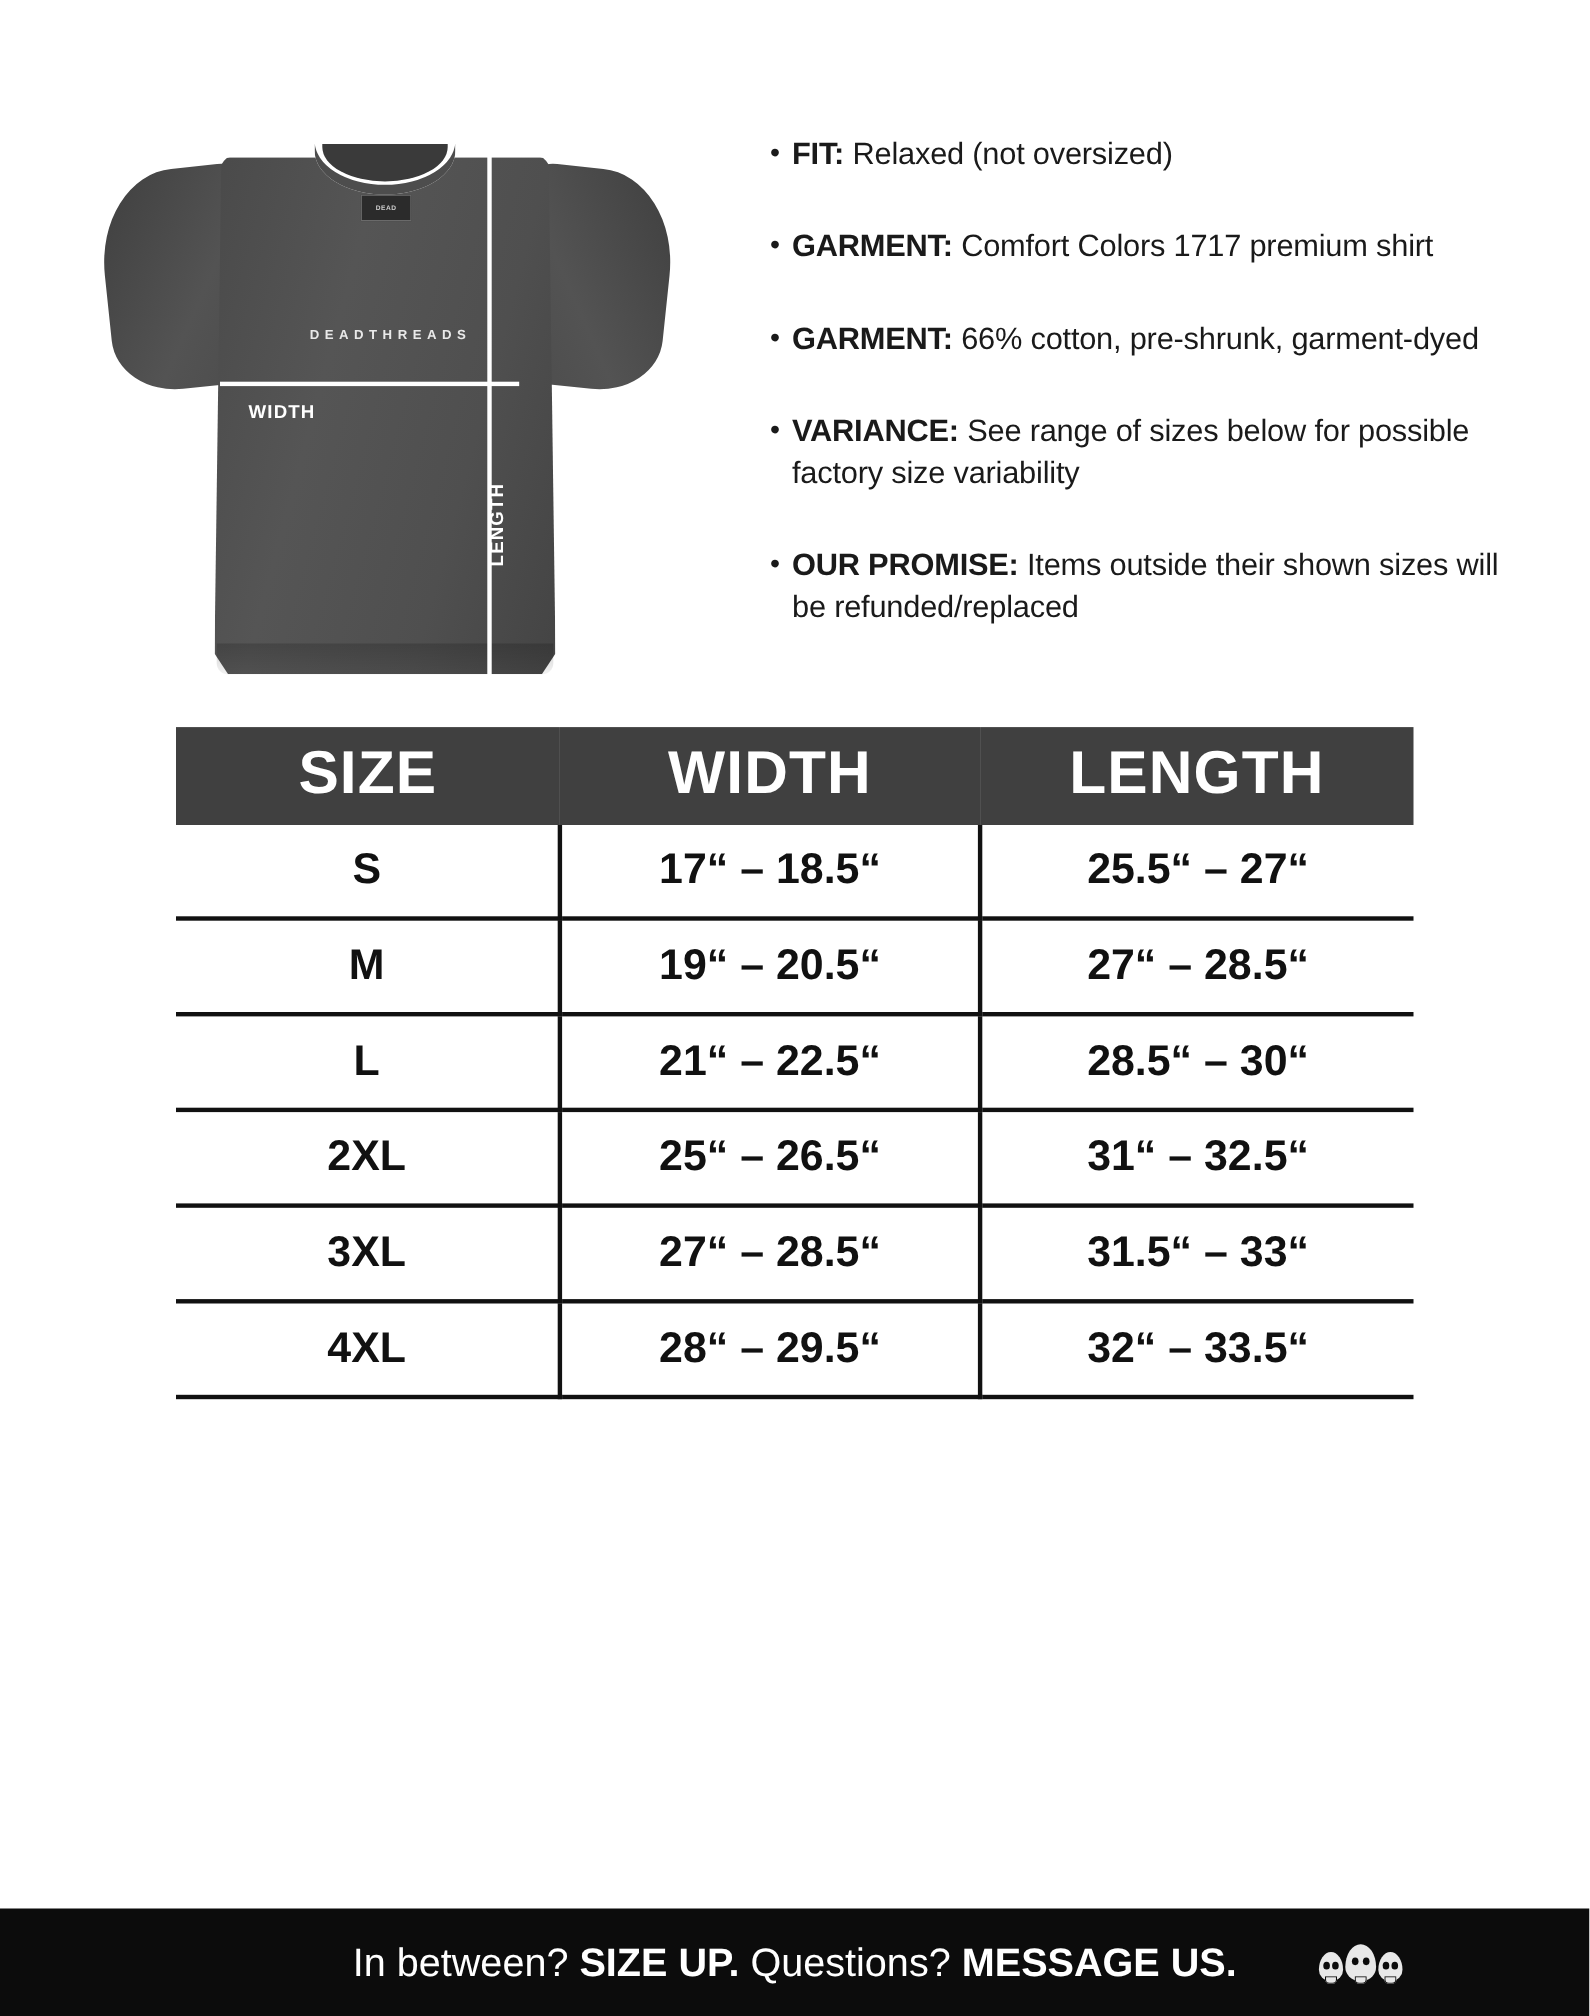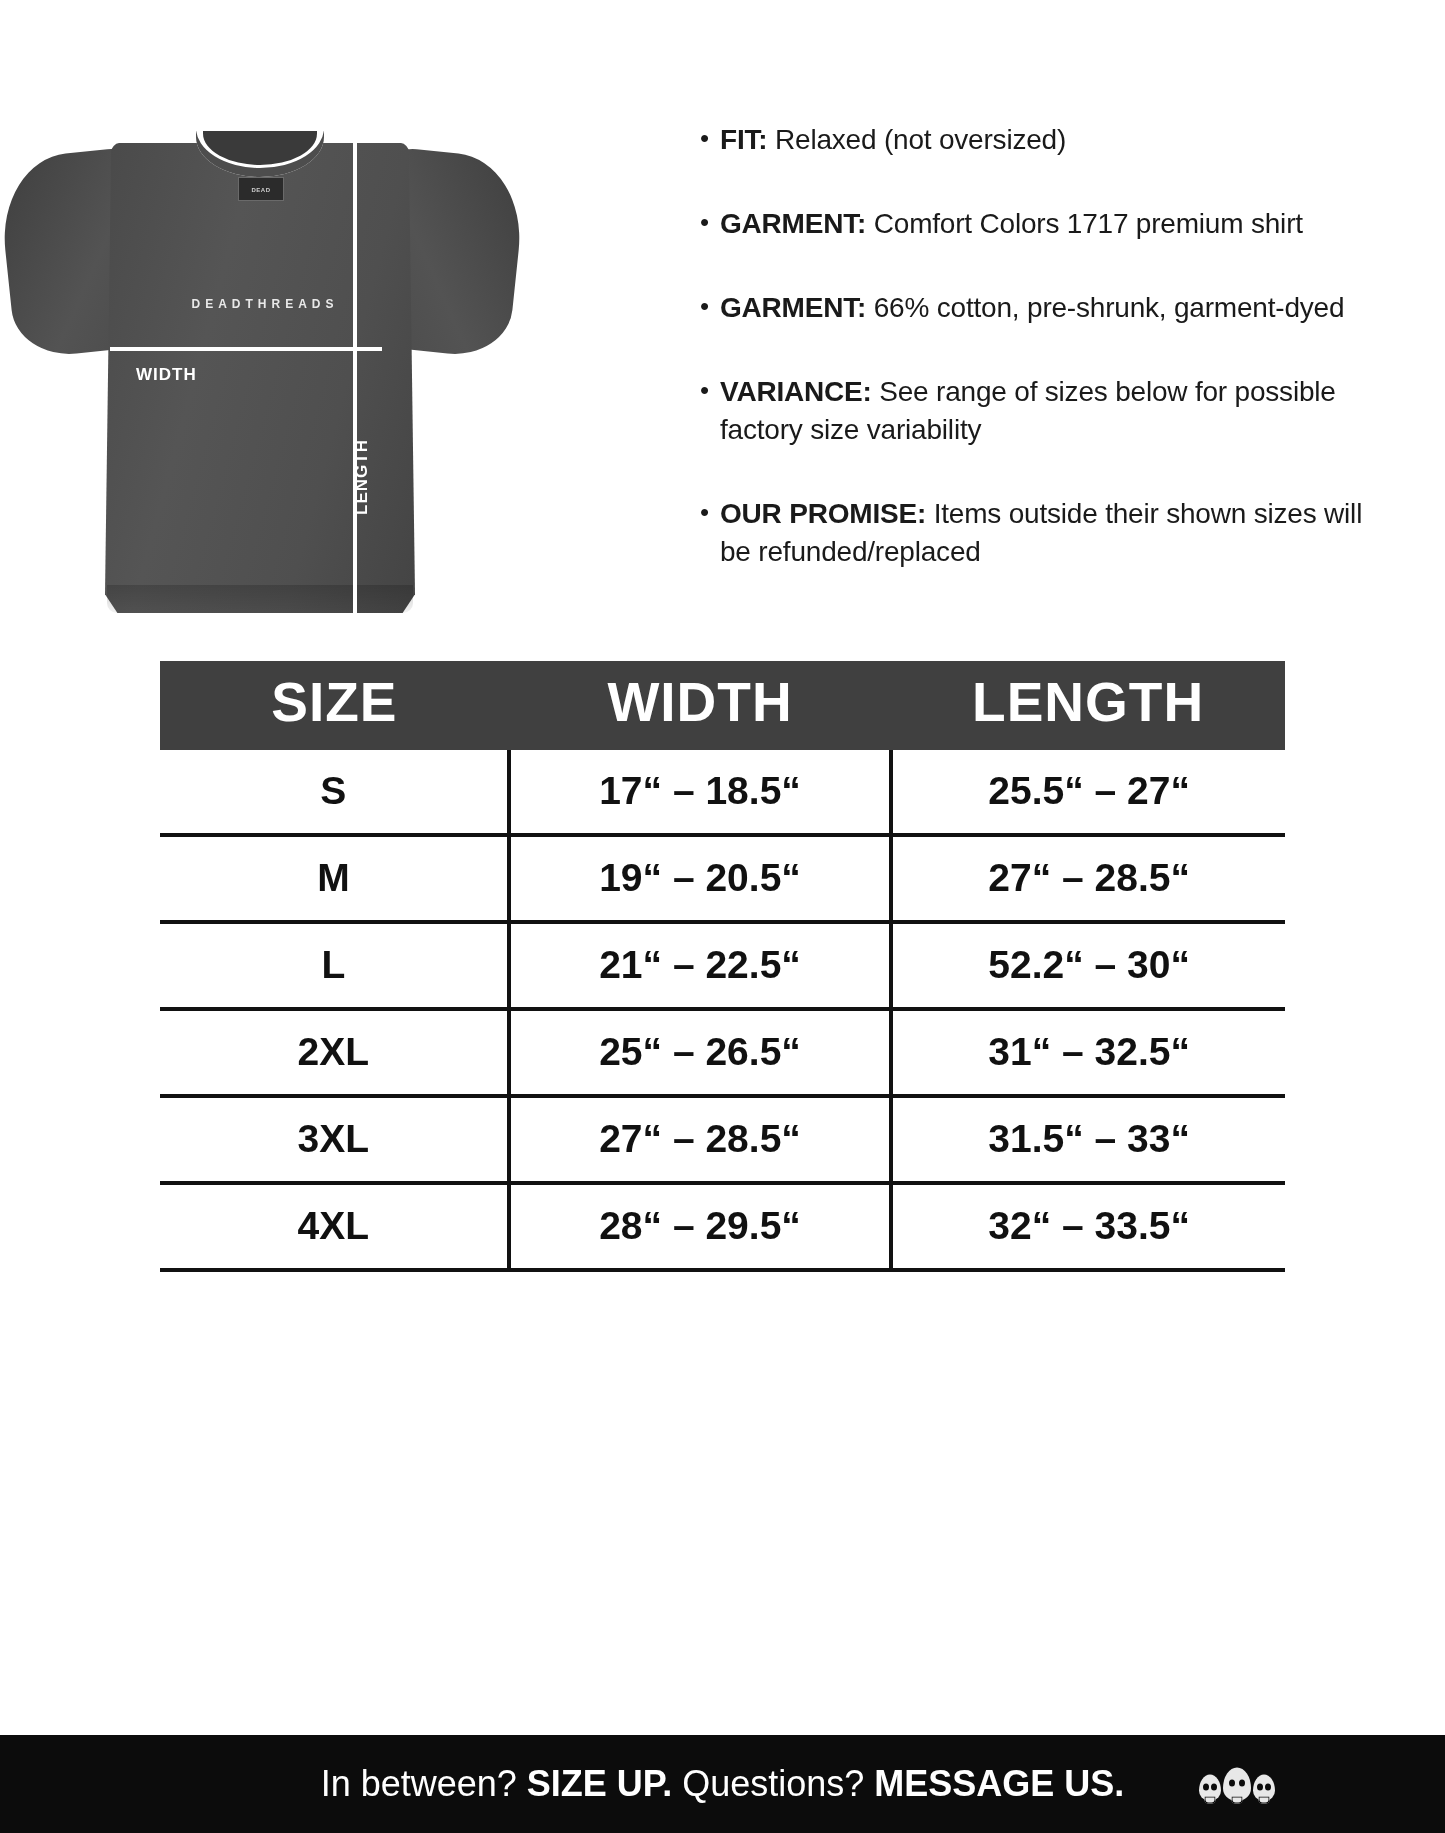--- a/index.html
+++ b/index.html
@@ -20,20 +20,21 @@
   
   .top-section {
     display: flex;
     flex-direction: row;
     padding: 95px 0 0 0;
   }
 
   .shirt-panel {
     width: 690px;
     position: relative;
+    padding-left: 90px;
   }
 
   .shirt-wrap {
     position: relative;
     width: 540px;
     height: 530px;
   }
 
   
   .shirt {
@@ -350,21 +351,21 @@
         <td class="col-length">25.5“ – 27“</td>
       </tr>
       <tr>
         <td class="col-size">M</td>
         <td class="col-width">19“ – 20.5“</td>
         <td class="col-length">27“ – 28.5“</td>
       </tr>
       <tr>
         <td class="col-size">L</td>
         <td class="col-width">21“ – 22.5“</td>
-        <td class="col-length">52.2“ – 30“</td>
+        <td class="col-length">28.5“ – 30“</td>
       </tr>
       <tr>
         <td class="col-size">2XL</td>
         <td class="col-width">25“ – 26.5“</td>
         <td class="col-length">31“ – 32.5“</td>
       </tr>
       <tr>
         <td class="col-size">3XL</td>
         <td class="col-width">27“ – 28.5“</td>
         <td class="col-length">31.5“ – 33“</td>

